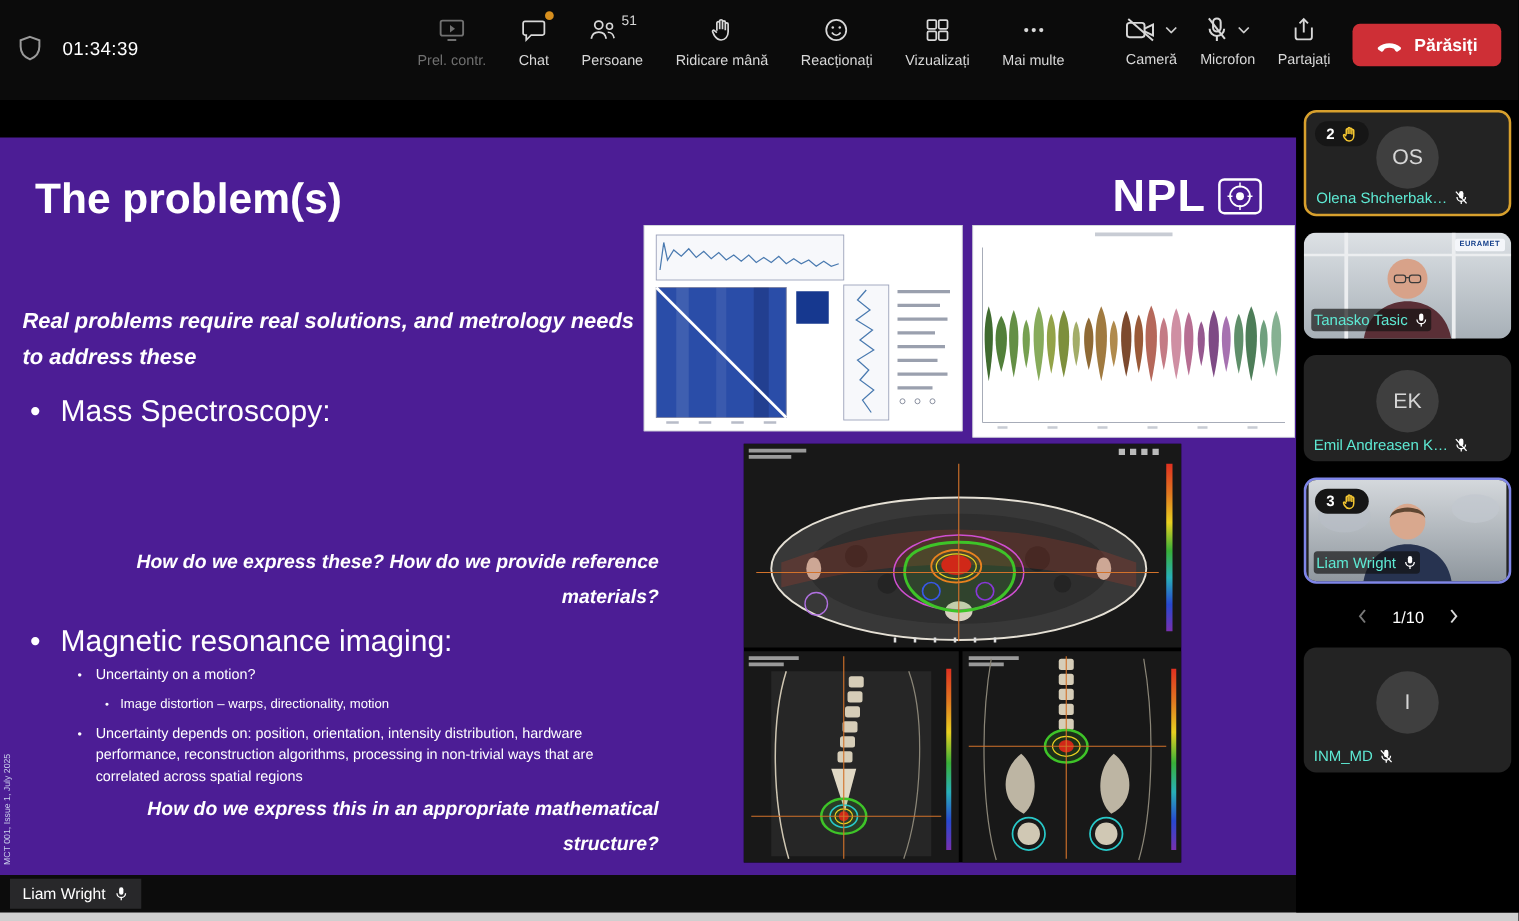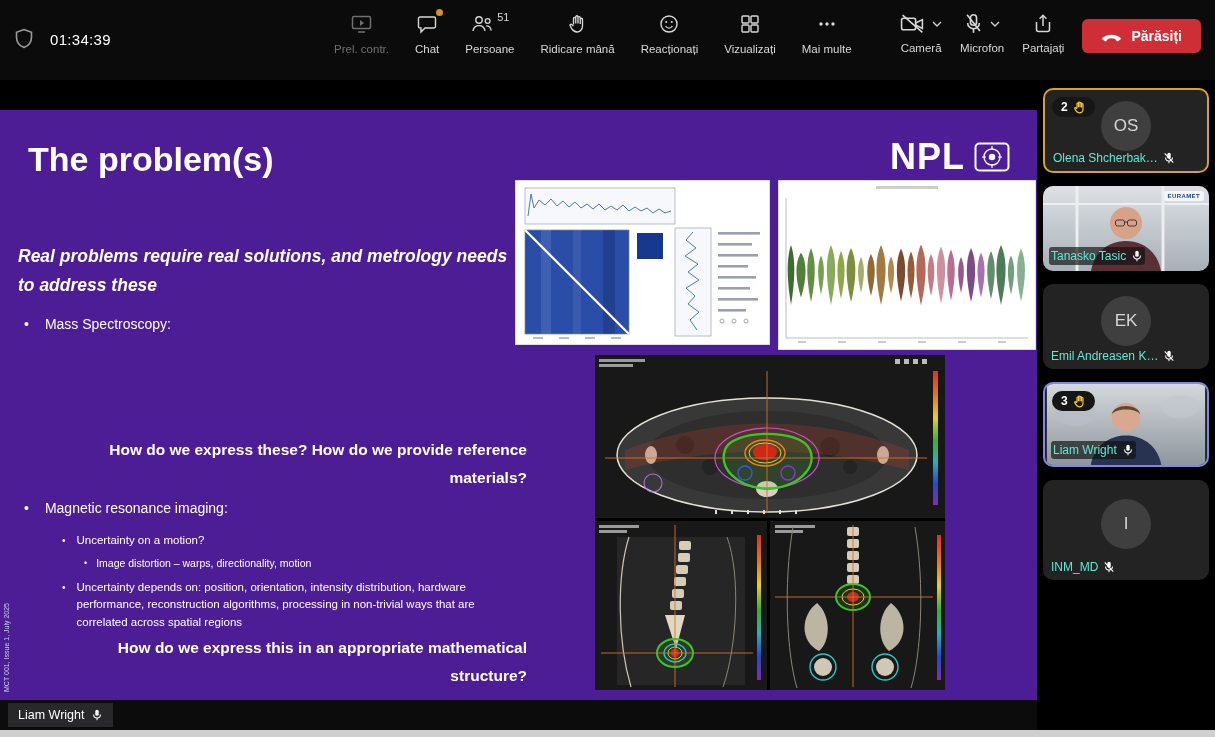--- a/index.html
+++ b/index.html
@@ -22,32 +22,32 @@
   .dev-row { display:flex; align-items:center; gap:7px; }
   .leave-btn { margin-top:6px; display:flex; align-items:center; gap:9px; background:#ce2f36; color:#fff; font-weight:700; font-size:14px; padding:9px 19px; border-radius:6px; cursor:pointer; }
 
   
   .slide { position:absolute; left:0; top:110px; width:1037px; height:590px; background:#4c1d95; color:#fff; overflow:hidden; }
   .slide-title { position:absolute; left:28px; top:30px; font-size:34px; font-weight:700; }
   .npl { position:absolute; right:27px; top:26px; display:flex; align-items:center; gap:9px; }
   .npl-text { font-size:36px; font-weight:700; letter-spacing:1px; }
   .doc-ref { position:absolute; left:3px; bottom:8px; writing-mode:vertical-rl; transform:rotate(180deg); font-size:7px; color:#c9cfea; }
   .intro { position:absolute; left:18px; top:132px; width:495px; font-size:17.5px; font-weight:700; font-style:italic; line-height:1.65; }
-  .bullet-h { position:absolute; font-size:14px; display:flex; }
+  .bullet-h { position:absolute; font-size:24px; display:flex; }
   .bullet-h::before { content:"•"; margin-right:16px; }
   .mass-h { left:24px; top:206px; }
   .mri-h { left:24px; top:390px; }
   .sub-list { position:absolute; left:62px; width:452px; font-size:11.5px; line-height:1.5; }
   .mass-subs { top:238px; }
   .mri-subs { top:422px; }
   .sub-item { display:flex; margin-bottom:7px; }
   .sub-item::before { content:"•"; margin-right:11px; font-size:10px; line-height:1.7; }
   .sub-sub { display:flex; margin:1px 0 7px 22px; font-size:10.5px; }
   .sub-sub::before { content:"•"; margin-right:9px; font-size:9px; line-height:1.7; }
-  .q { position:absolute; font-size:15.5px; font-weight:700; text-align:right; line-height:1.8; }
+  .q { position:absolute; font-size:15.5px; font-weight:700; font-style:italic; text-align:right; line-height:1.8; }
   .q1 { left:40px; top:326px; width:487px; }
   .q2 { left:62px; top:524px; width:465px; }
   .fig { position:absolute; background:#fff; }
   .fig svg { display:block; width:100%; height:100%; }
   .fig1 { left:515px; top:70px; width:255px; height:165px; }
   .fig2 { left:778px; top:70px; width:258px; height:170px; }
   .figmed { left:595px; top:245px; width:350px; height:335px; background:#000; }
 
   
   .bottom-strip { position:absolute; left:0; top:700px; width:1037px; height:30px; background:#0c0c0c; display:flex; align-items:center; }
@@ -552,20 +552,33 @@
       <div class="tile-name pill">
         <span>Liam Wright</span>
         <svg class="mic-ico" viewBox="0 0 14 14">
             <rect x="5" y="1" width="4" height="7" rx="2" fill="#fff"></rect>
             <path d="M3 6.5a4 4 0 0 0 8 0" fill="none" stroke="#fff" stroke-width="1.2"></path>
             <line x1="7" y1="10.5" x2="7" y2="13" stroke="#fff" stroke-width="1.2"></line>
           </svg>
       </div>
     </div>
 
+    <div class="pager">
+      <span class="chev">
+          <svg width="8" height="12" viewBox="0 0 8 12">
+            <path d="M6 1L2 6l4 5" fill="none" stroke="#777" stroke-width="1.6"></path>
+          </svg>
+        </span>
+      <span>1/10</span>
+      <span class="chev">
+          <svg width="8" height="12" viewBox="0 0 8 12">
+            <path d="M2 1l4 5-4 5" fill="none" stroke="#d8d8d8" stroke-width="1.6"></path>
+          </svg>
+        </span>
+    </div>
 
     <div class="tile last">
       <div class="avatar">
           <span>I</span>
         </div>
       <div class="tile-name">
         <span>INM_MD</span>
         <svg class="mic-ico" viewBox="0 0 14 14">
             <rect x="5" y="1" width="4" height="7" rx="2" fill="#fff"></rect>
             <path d="M3 6.5a4 4 0 0 0 8 0" fill="none" stroke="#fff" stroke-width="1.2"></path>

